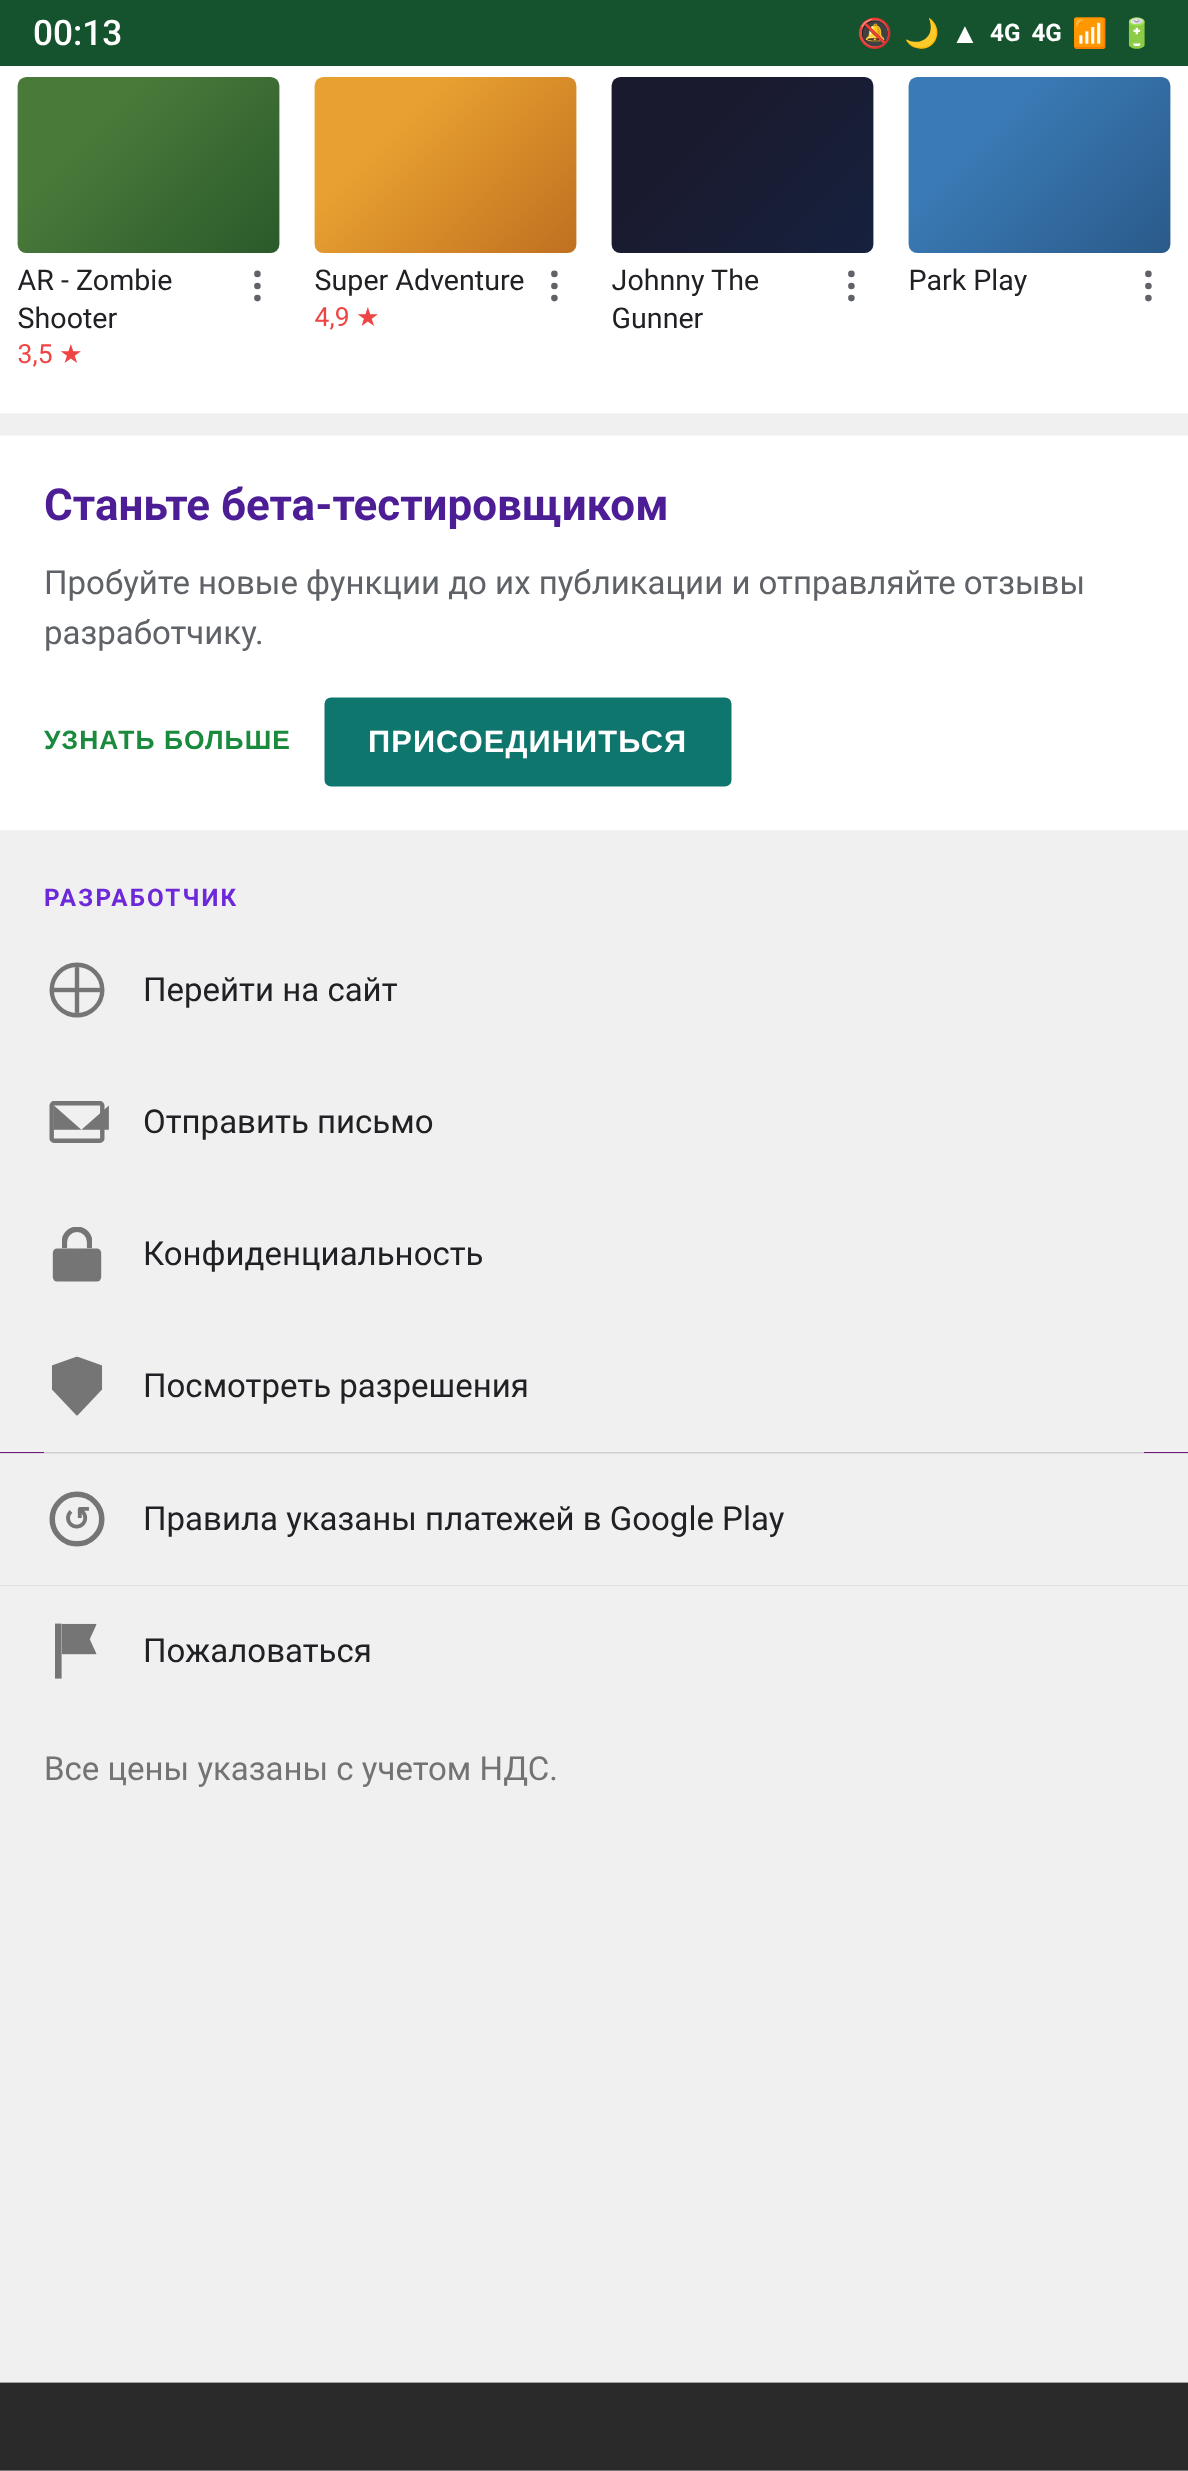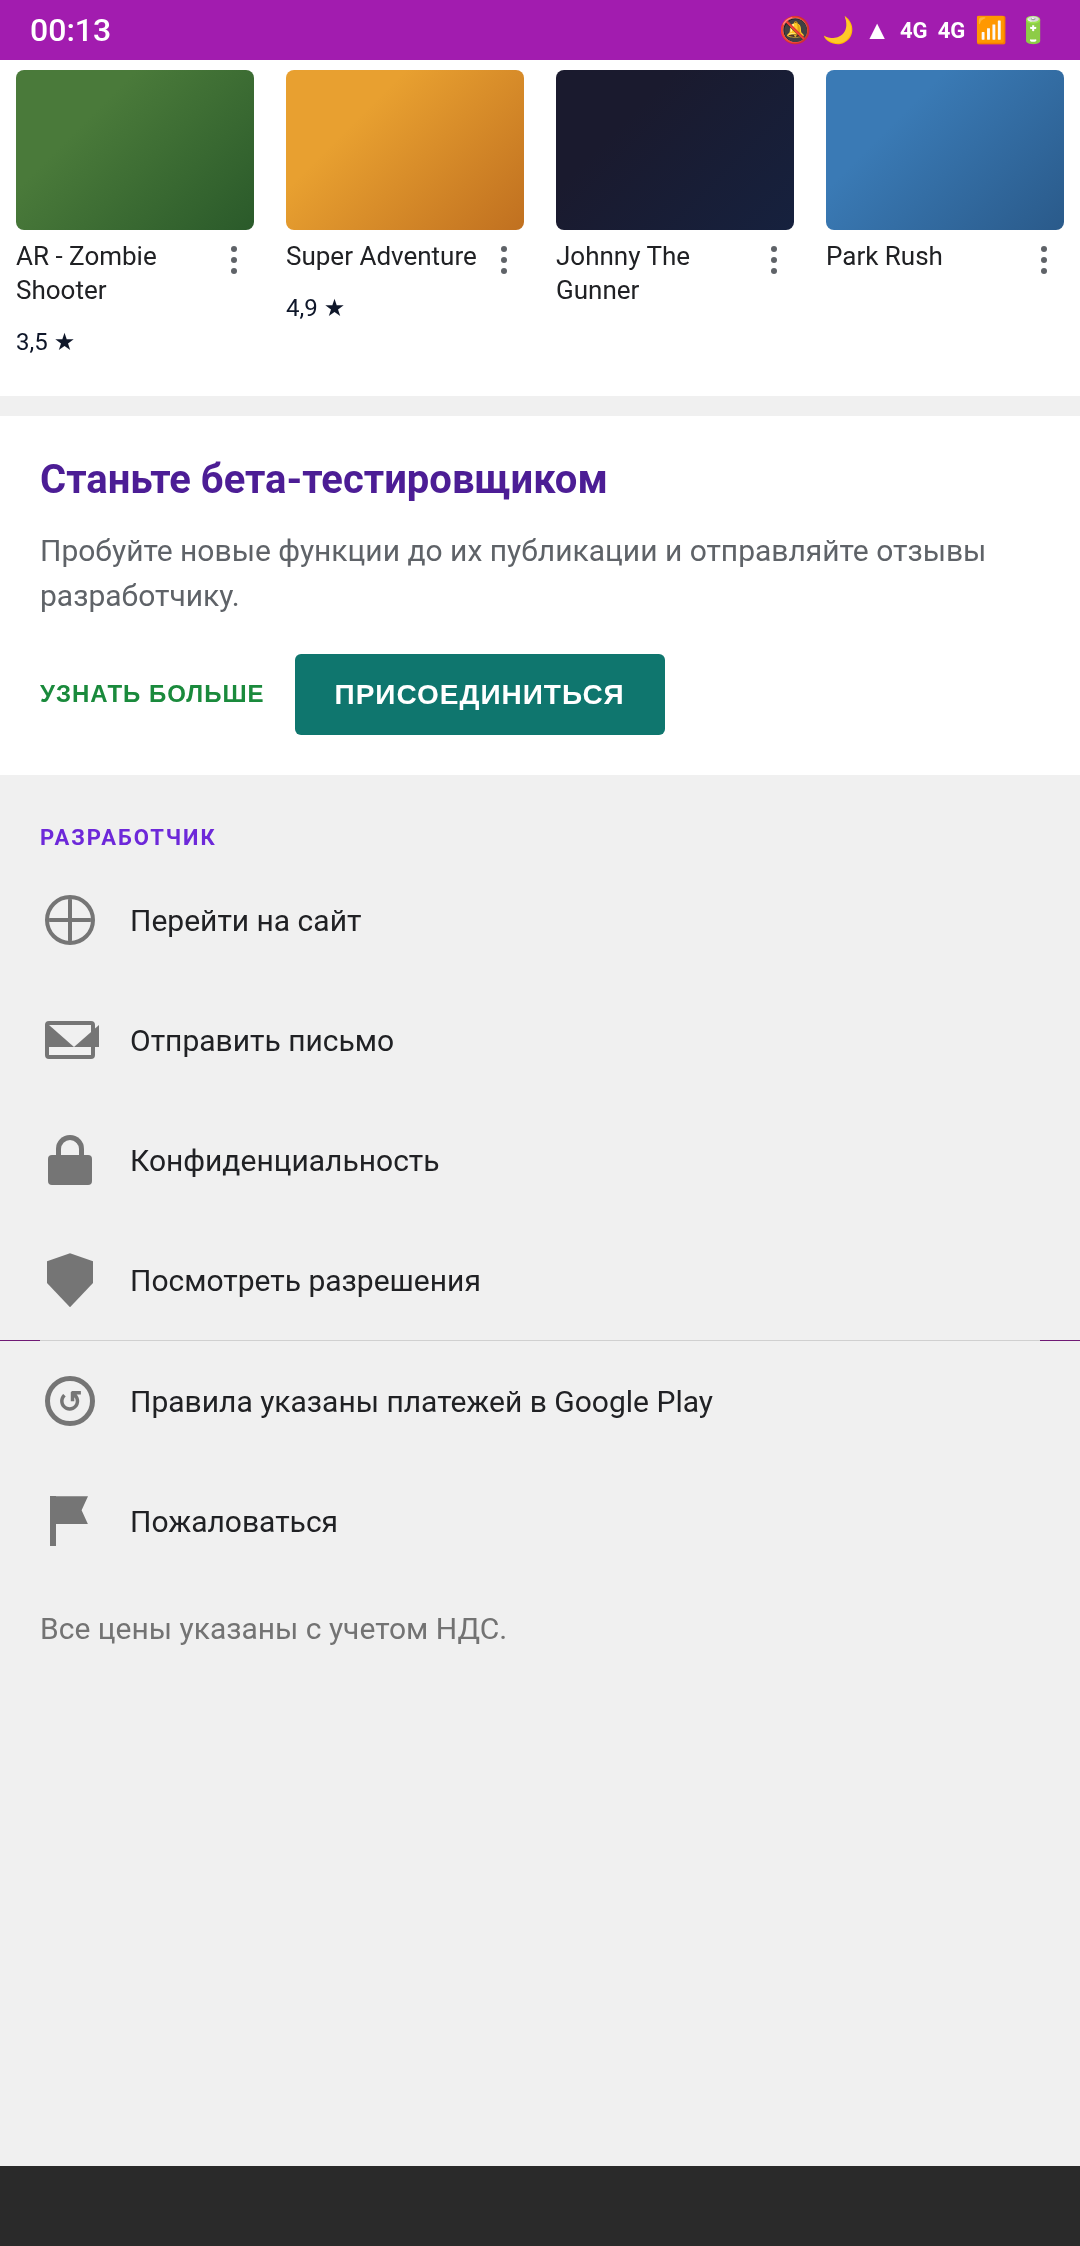--- a/index.html
+++ b/index.html
@@ -7,21 +7,21 @@
     body {
       width: 1080px;
       min-height: 2246px;
       background: #f0f0f0;
       font-family: 'Roboto', Arial, sans-serif;
       overflow-x: hidden;
     }
 
     
     .status-bar {
-      background: #a21caf;
+      background: #14532d;
       height: 60px;
       display: flex;
       align-items: center;
       justify-content: space-between;
       padding: 0 30px;
       color: white;
     }
     .status-time {
       font-size: 32px;
       font-weight: 500;
@@ -84,22 +84,22 @@
       flex: 1;
     }
     .app-name {
       font-size: 26px;
       color: #202124;
       line-height: 1.3;
       font-weight: 400;
     }
     .app-rating {
       font-size: 24px;
-      color: #0f172a;
-      margin-top: 20px;
+      color: #ef4444;
+      margin-top: 0;
     }
     .app-menu-btn {
       width: 40px;
       height: 40px;
       display: flex;
       flex-direction: column;
       align-items: center;
       justify-content: center;
       gap: 5px;
       cursor: pointer;
@@ -417,21 +417,21 @@
           <div class="dot"></div>
           <div class="dot"></div>
         </div>
       </div>
     </div>
 
     <div class="app-item">
       <div class="app-thumbnail app-thumb-park"></div>
       <div class="app-info-row">
         <div class="app-text">
-          <div class="app-name">Park Rush</div>
+          <div class="app-name">Park Play</div>
           <div class="app-rating"></div>
         </div>
         <div class="app-menu-btn">
           <div class="dot"></div>
           <div class="dot"></div>
           <div class="dot"></div>
         </div>
       </div>
     </div>
 

